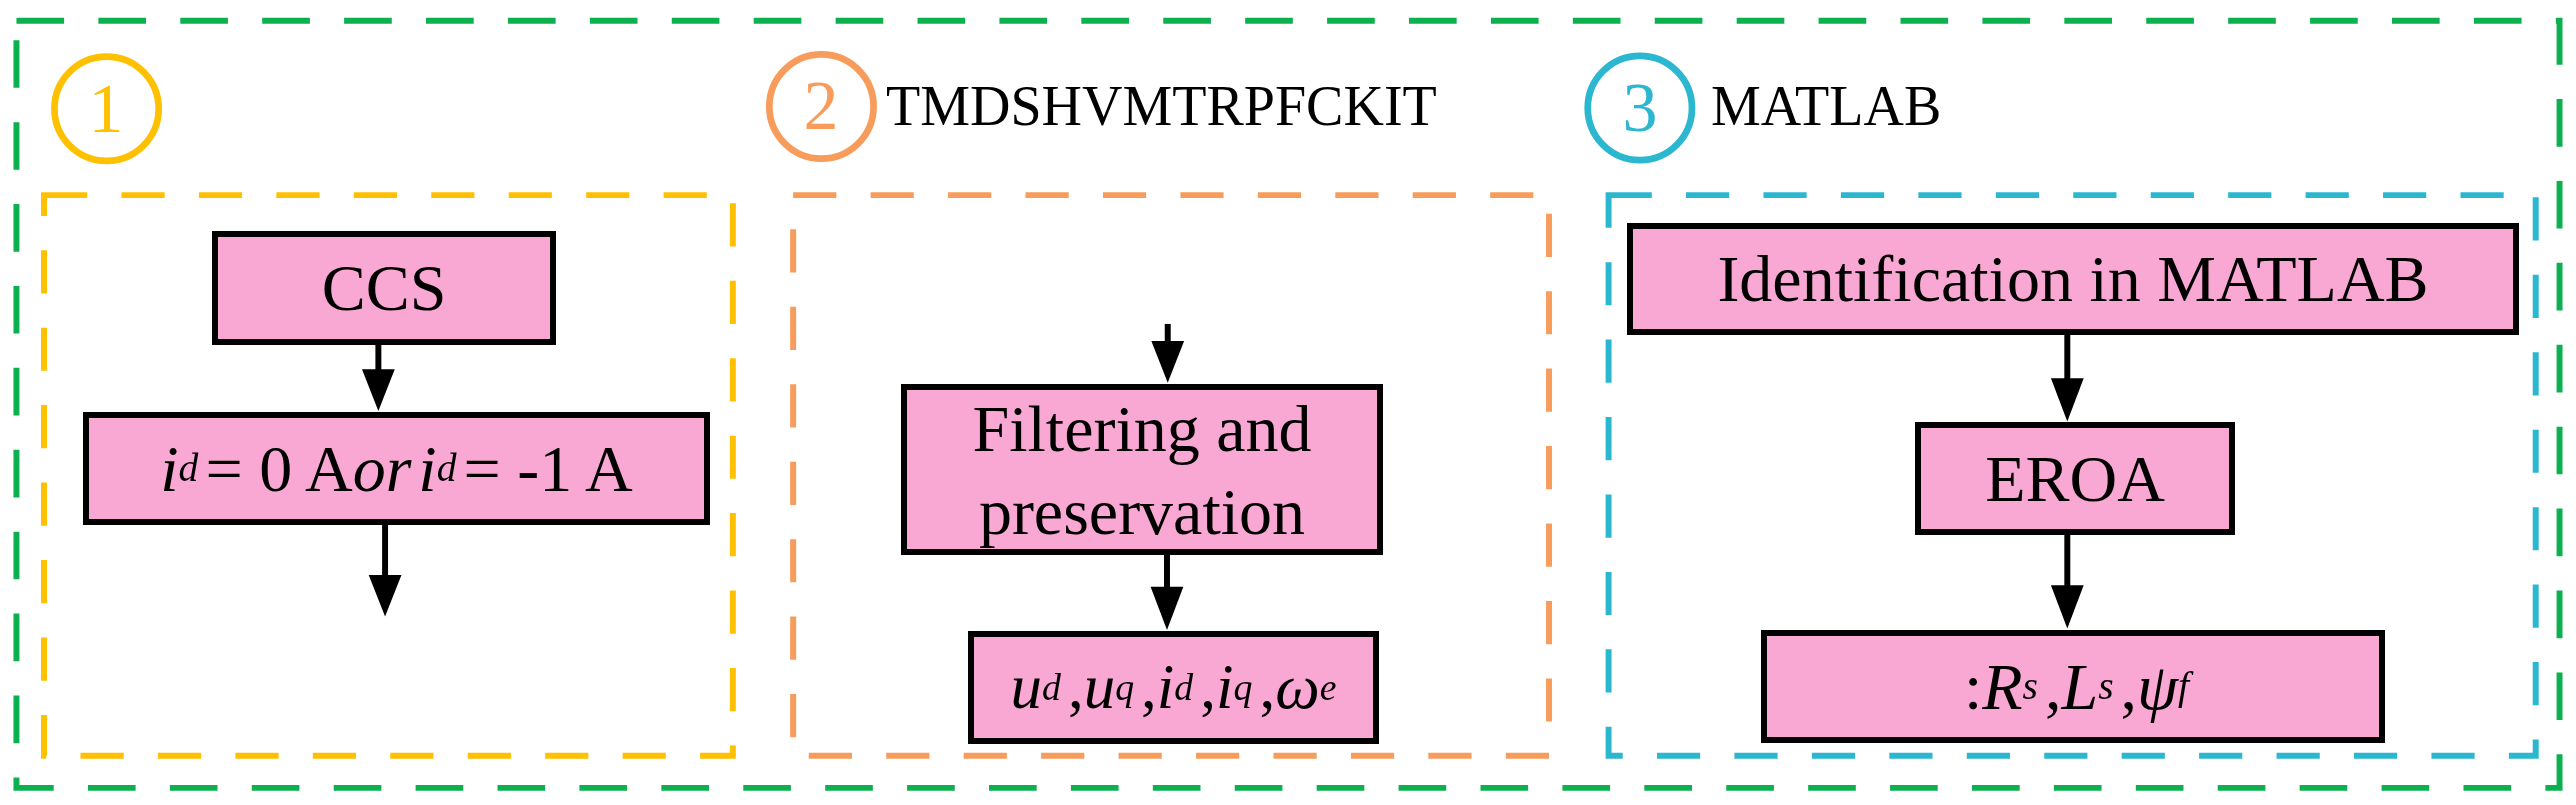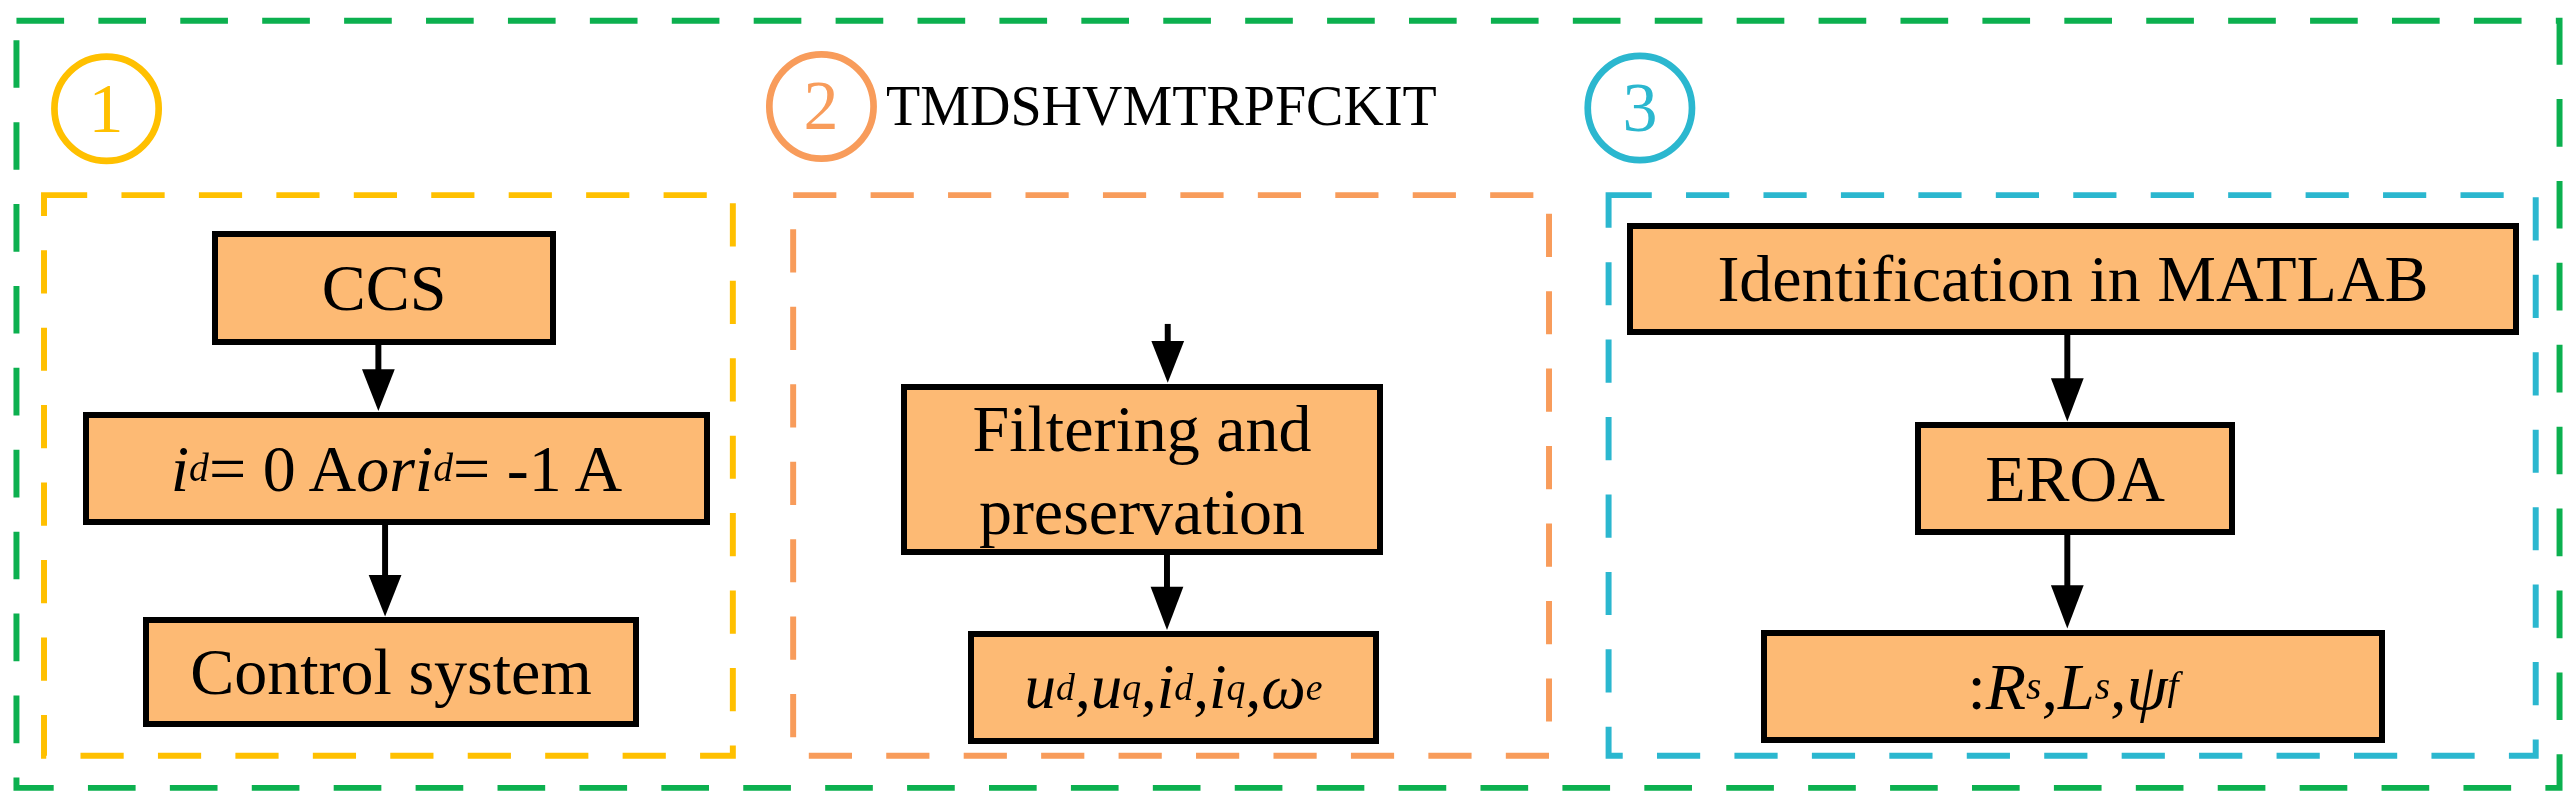--- a/index.html
+++ b/index.html
@@ -1,19 +1,19 @@
 <!DOCTYPE html>
 <html style="--green: #0CB04F; --yellow: #FFC000; --orange: #F89C5B; --cyan: #2BB7CF; --black: #000000; --background: #FFFFFF;font-size:12px"><head>
 <meta charset="utf-8">
 <style>
   html,body{margin:0;padding:0;background:#fff;}
   .stage{position:relative;width:2576px;height:805px;background:#fff;overflow:hidden;
          font-family:"Liberation Serif","DejaVu Serif",serif;color:#000;}
   svg.layer{position:absolute;left:0;top:0;width:2576px;height:805px;}
-  .flowbox{position:absolute;background:#fdba74;border:6px solid #000;
+  .flowbox{position:absolute;background:#f9a8d4;border:6px solid #000;
            display:flex;align-items:center;justify-content:center;
            font-size:66px;line-height:1.05;text-align:center;white-space:nowrap;}
   .flowbox.wrap{white-space:normal;line-height:83px;}
   .circle-num{position:absolute;width:104px;height:104px;display:flex;
               align-items:center;justify-content:center;font-size:70px;}
   .num-1{color:var(--yellow);}
   .num-2{color:var(--orange);}
   .num-3{color:var(--cyan);}
   .panel-title{position:absolute;font-size:56px;line-height:71px;white-space:nowrap;}
   .panel-title .tline{display:block;}
@@ -27,21 +27,21 @@
   #box-ccs   {left:212px; top:231px; width:332px; height:102px;}
   #box-id    {left:83px; top:412px; width:615px; height:101px;}
   #box-ctrl  {left:143px; top:617px; width:484px; height:98px;}
   #box-foc   {left:921px;top:223px; width:493px; height:101px;}
   #box-filter{left:901px;top:384px; width:482px; height:171px;padding:0 41px;box-sizing:border-box;}
   #box-vars  {left:968px;top:631px; width:399px; height:101px;font-size:63px;}
   #box-ident {left:1627px;top:223px; width:880px;height:100px;}
   #box-eroa  {left:1915px;top:422px; width:308px; height:101px;}
   #box-obtain{left:1761px;top:630px; width:612px; height:101px;}
 
-  .p-n{font-style:normal;}
+  .p-n{font-style:normal;margin-left:7px;}
   .p-i{font-style:italic;}
   .p-isub{font-style:italic;font-size:60%;vertical-align:-0.28em;}
 </style>
 </head>
 <body>
 
 <div class="stage">
 
   <svg class="layer" viewBox="0 0 3459 1081" xmlns="http://www.w3.org/2000/svg">
 
@@ -80,33 +80,33 @@
       <line x1="2776" y1="702" x2="2776" y2="790" stroke-width="8"></line>
       <polygon points="2754,786 2798,786 2776,844" stroke="none"></polygon>
     </g>
   </svg>
 
   <div class="circle-num num-1" id="num-1">1</div>
   <div class="circle-num num-2" id="num-2">2</div>
   <div class="circle-num num-3" id="num-3">3</div>
 
   <div class="panel-title" id="title-2">TMDSHVMTRPFCKIT</div>
+  <div class="panel-title" id="title-3">MATLAB</div>
 
   <div class="flowbox" id="box-ccs">CCS</div>
   <div class="flowbox" id="box-id">
       <span class="p-i">i</span>
       <span class="p-isub">d</span>
       <span class="p-n"> = 0 A </span>
       <span class="p-i">or</span>
       <span class="p-n"> </span>
       <span class="p-i">i</span>
       <span class="p-isub">d</span>
       <span class="p-n"> = -1 A</span>
     </div>
-  <div class="flowbox" id="box-ctrl">Control system</div>
 
   <div class="flowbox wrap" id="box-filter">Filtering and preservation</div>
   <div class="flowbox" id="box-vars">
       <span class="p-i">u</span>
       <span class="p-isub">d</span>
       <span class="p-n"> , </span>
       <span class="p-i">u</span>
       <span class="p-isub">q</span>
       <span class="p-n"> , </span>
       <span class="p-i">i</span>

